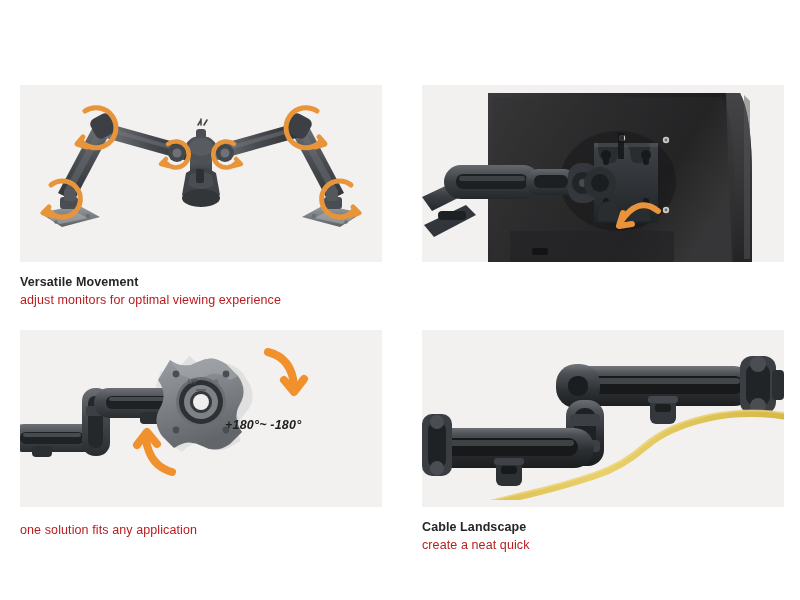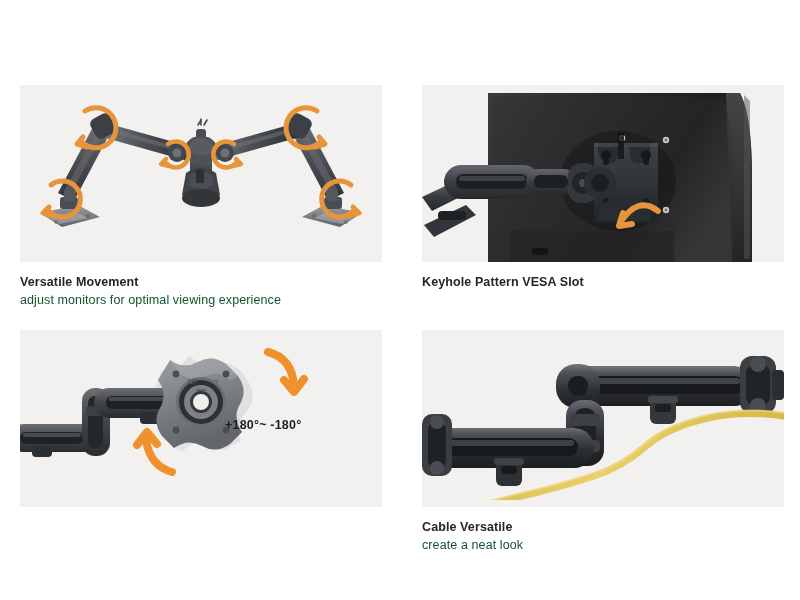--- a/index.html
+++ b/index.html
@@ -21,28 +21,28 @@
   .panel{
     position:relative;width:100%;height:177px;
     background:#f2f1ef;overflow:hidden;
   }
   .caption{padding-top:13px;}
   .cap-title{
     font-size:12.5px;font-weight:bold;color:#262626;
     letter-spacing:.1px;line-height:15px;
   }
   .cap-sub{
-    font-size:12.5px;font-weight:normal;color:#14532d;
+    font-size:12.5px;font-weight:normal;color:#b91c1c;
     letter-spacing:.1px;line-height:16px;margin-top:2px;
   }
   svg{display:block;}
   .deg-label{
     position:absolute;left:205px;top:88px;
     font-size:12.5px;font-weight:bold;color:#1f1f1f;
-    letter-spacing:.2px;white-space:nowrap;
+    letter-spacing:.2px;white-space:nowrap;font-style:italic;
   }
 </style>
 </head>
 <body>
 
 <div class="page">
 
   <div class="grid">
 
     <div class="cell">
@@ -262,21 +262,20 @@
             <rect x="16" y="126" width="28" height="9" rx="4" fill="#1e2124"></rect>
           </g>
 
           <g fill="none" stroke="#e8943a" stroke-width="6" stroke-linecap="round">
             <path d="M198 138 q18 -28 38 -12"></path>
             <path d="M201 128 l-4 13 l13 -2" stroke-linejoin="round"></path>
           </g>
         </svg>
       </div>
       <div class="caption">
-        <div class="cap-title">Keyhole Pattern VESA Slot</div>
       </div>
     </div>
 
     <div class="cell">
       <div class="panel">
         <svg width="362" height="170" viewBox="0 0 362 170">
           <defs>
             <linearGradient id="arm3G" x1="0" y1="0" x2="0" y2="1">
               <stop offset="0" stop-color="#6c7074"></stop>
               <stop offset="0.45" stop-color="#43474b"></stop>
@@ -343,20 +342,21 @@
             <path d="M264 50 l10 12 l10 -13" stroke-linejoin="round"></path>
           </g>
           <g fill="none" stroke="#f0912e" stroke-width="8" stroke-linecap="round">
             <path d="M152 142 q-22 -6 -26 -32"></path>
             <path d="M137 114 l-10 -12 l-10 13" stroke-linejoin="round"></path>
           </g>
         </svg>
         <div class="deg-label">+180°~ -180°</div>
       </div>
       <div class="caption">
+        <div class="cap-sub">one solution fits any application</div>
       </div>
     </div>
 
     <div class="cell">
       <div class="panel">
         <svg width="362" height="170" viewBox="0 0 362 170">
           <defs>
             <linearGradient id="arm4G" x1="0" y1="0" x2="0" y2="1">
               <stop offset="0" stop-color="#6a6e72"></stop>
               <stop offset="0.18" stop-color="#4b4f53"></stop>
@@ -426,19 +426,19 @@
             <rect x="226" y="66" width="30" height="7" rx="3" fill="#44484c"></rect>
           </g>
           <g>
             <rect x="74" y="130" width="26" height="26" rx="6" fill="#2e3134"></rect>
             <rect x="79" y="136" width="16" height="8" rx="3" fill="#171a1c"></rect>
             <rect x="72" y="128" width="30" height="7" rx="3" fill="#3e4246"></rect>
           </g>
         </svg>
       </div>
       <div class="caption">
-        <div class="cap-title">Cable Versatile</div>
-        <div class="cap-sub">create a neat look</div>
+        <div class="cap-title">Cable Landscape</div>
+        <div class="cap-sub">create a neat quick</div>
       </div>
     </div>
 
   </div>
 </div>
 
 </body></html>

